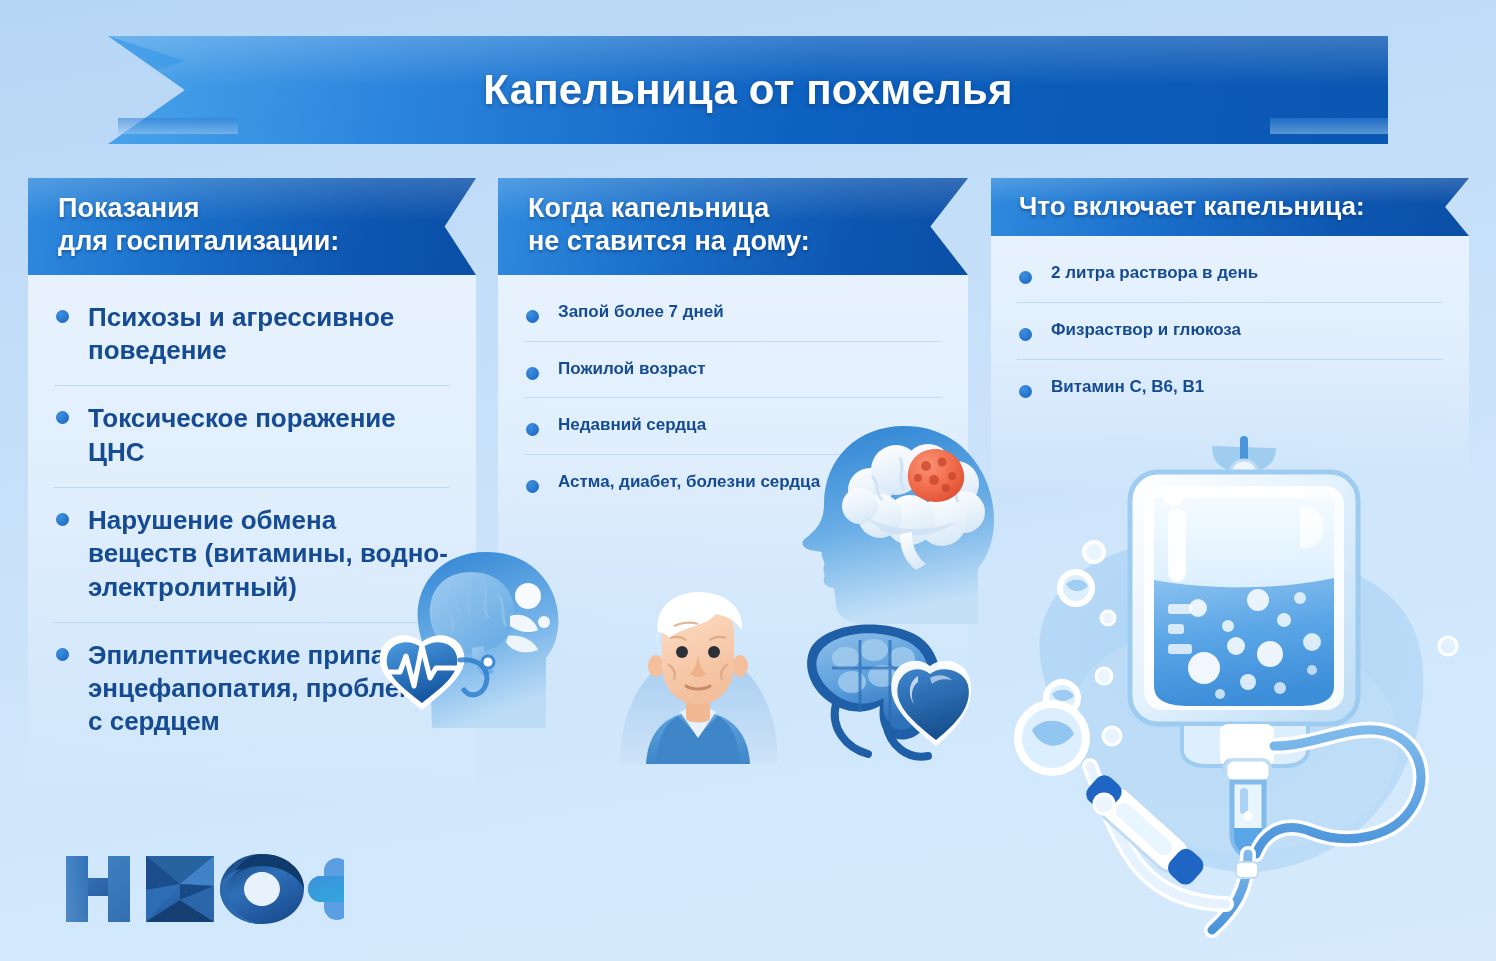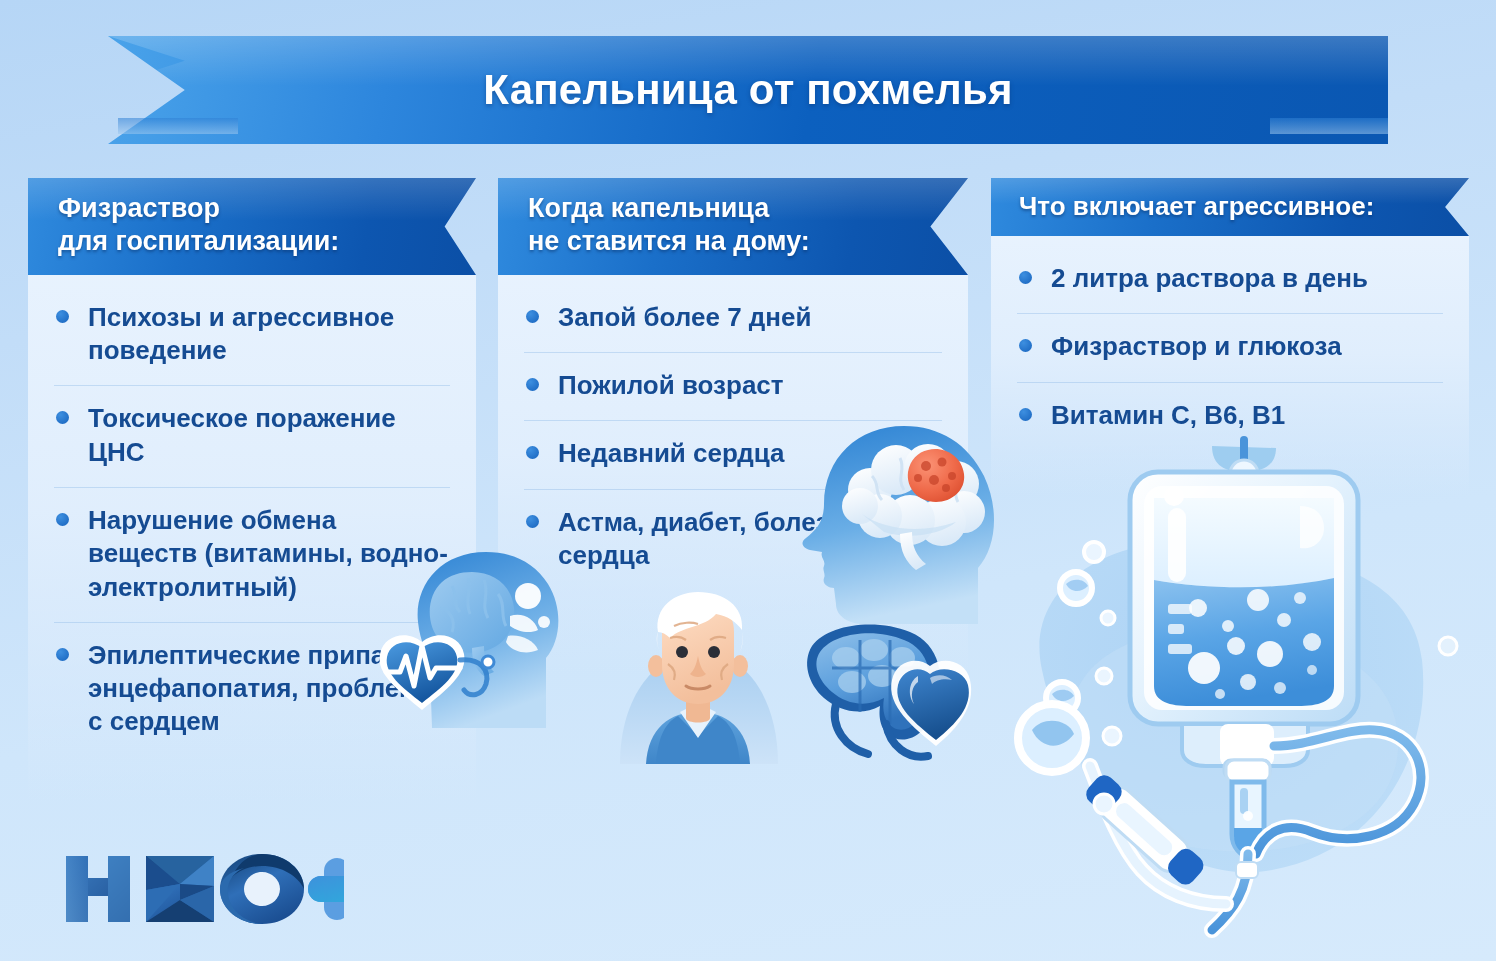--- a/index.html
+++ b/index.html
@@ -89,21 +89,21 @@
     color:#154b92;
     font-size:24px; font-weight:bold; line-height:1.28;
     border-bottom:1px solid rgba(150,190,232,.45);
   }
   ul.items li:last-child{ border-bottom:none; }
   ul.items li::before{
     content:""; position:absolute; left:2px; top:9px;
     width:13px; height:13px; border-radius:50%;
     background:radial-gradient(circle at 35% 30%,#3d8fe0,#1763bd);
   }
-  #col2 ul.items li, #col3 ul.items li{ font-size:26px; }
+  #col2 ul.items li, #col3 ul.items li{ font-size:17px; }
   #col1 ul.items li{ font-size:26px; }
 
   
   #logo{ position:absolute; left:62px; top:842px; width:282px; height:86px; }
 
   
   .illus{ position:absolute; pointer-events:none; }
   #illus-head-heart{ left:368px; top:538px; width:210px; height:190px; }
   #illus-head-brain{ left:792px; top:418px; width:216px; height:212px; }
   #illus-elderly{   left:604px; top:586px; width:186px; height:180px; }
@@ -117,21 +117,21 @@
   <div class="shine"></div>
   <h1>Капельница от похмелья</h1>
 </div>
 <div class="ribbon-tail" id="tail-l"></div>
 <div class="ribbon-tail" id="tail-r"></div>
 
 <div class="column" id="col1">
   <div class="col-head" id="head1">
     <div class="hshine"></div>
     <h2>
-      <span>Физраствор</span><br>
+      <span>Показания</span><br>
       <span>для госпитализации:</span>
     </h2>
   </div>
   <div class="col-body">
     <ul class="items">
       <li>Психозы и агрессивное поведение</li>
       <li>Токсическое поражение ЦНС</li>
       <li>Нарушение обмена веществ (витамины, водно-электролитный)</li>
       <li>Эпилептические припадки, энцефапопатия, проблемы с сердцем</li>
     </ul>
@@ -152,21 +152,21 @@
       <li>Пожилой возраст</li>
       <li>Недавний сердца</li>
       <li>Астма, диабет, болезни сердца</li>
     </ul>
   </div>
 </div>
 
 <div class="column" id="col3">
   <div class="col-head" id="head3">
     <div class="hshine"></div>
-    <h2>Что включает агрессивное:</h2>
+    <h2>Что включает капельница:</h2>
   </div>
   <div class="col-body">
     <ul class="items">
       <li>2 литра раствора в день</li>
       <li>Физраствор и глюкоза</li>
       <li>Витамин С, В6, В1</li>
     </ul>
   </div>
 </div>
 

